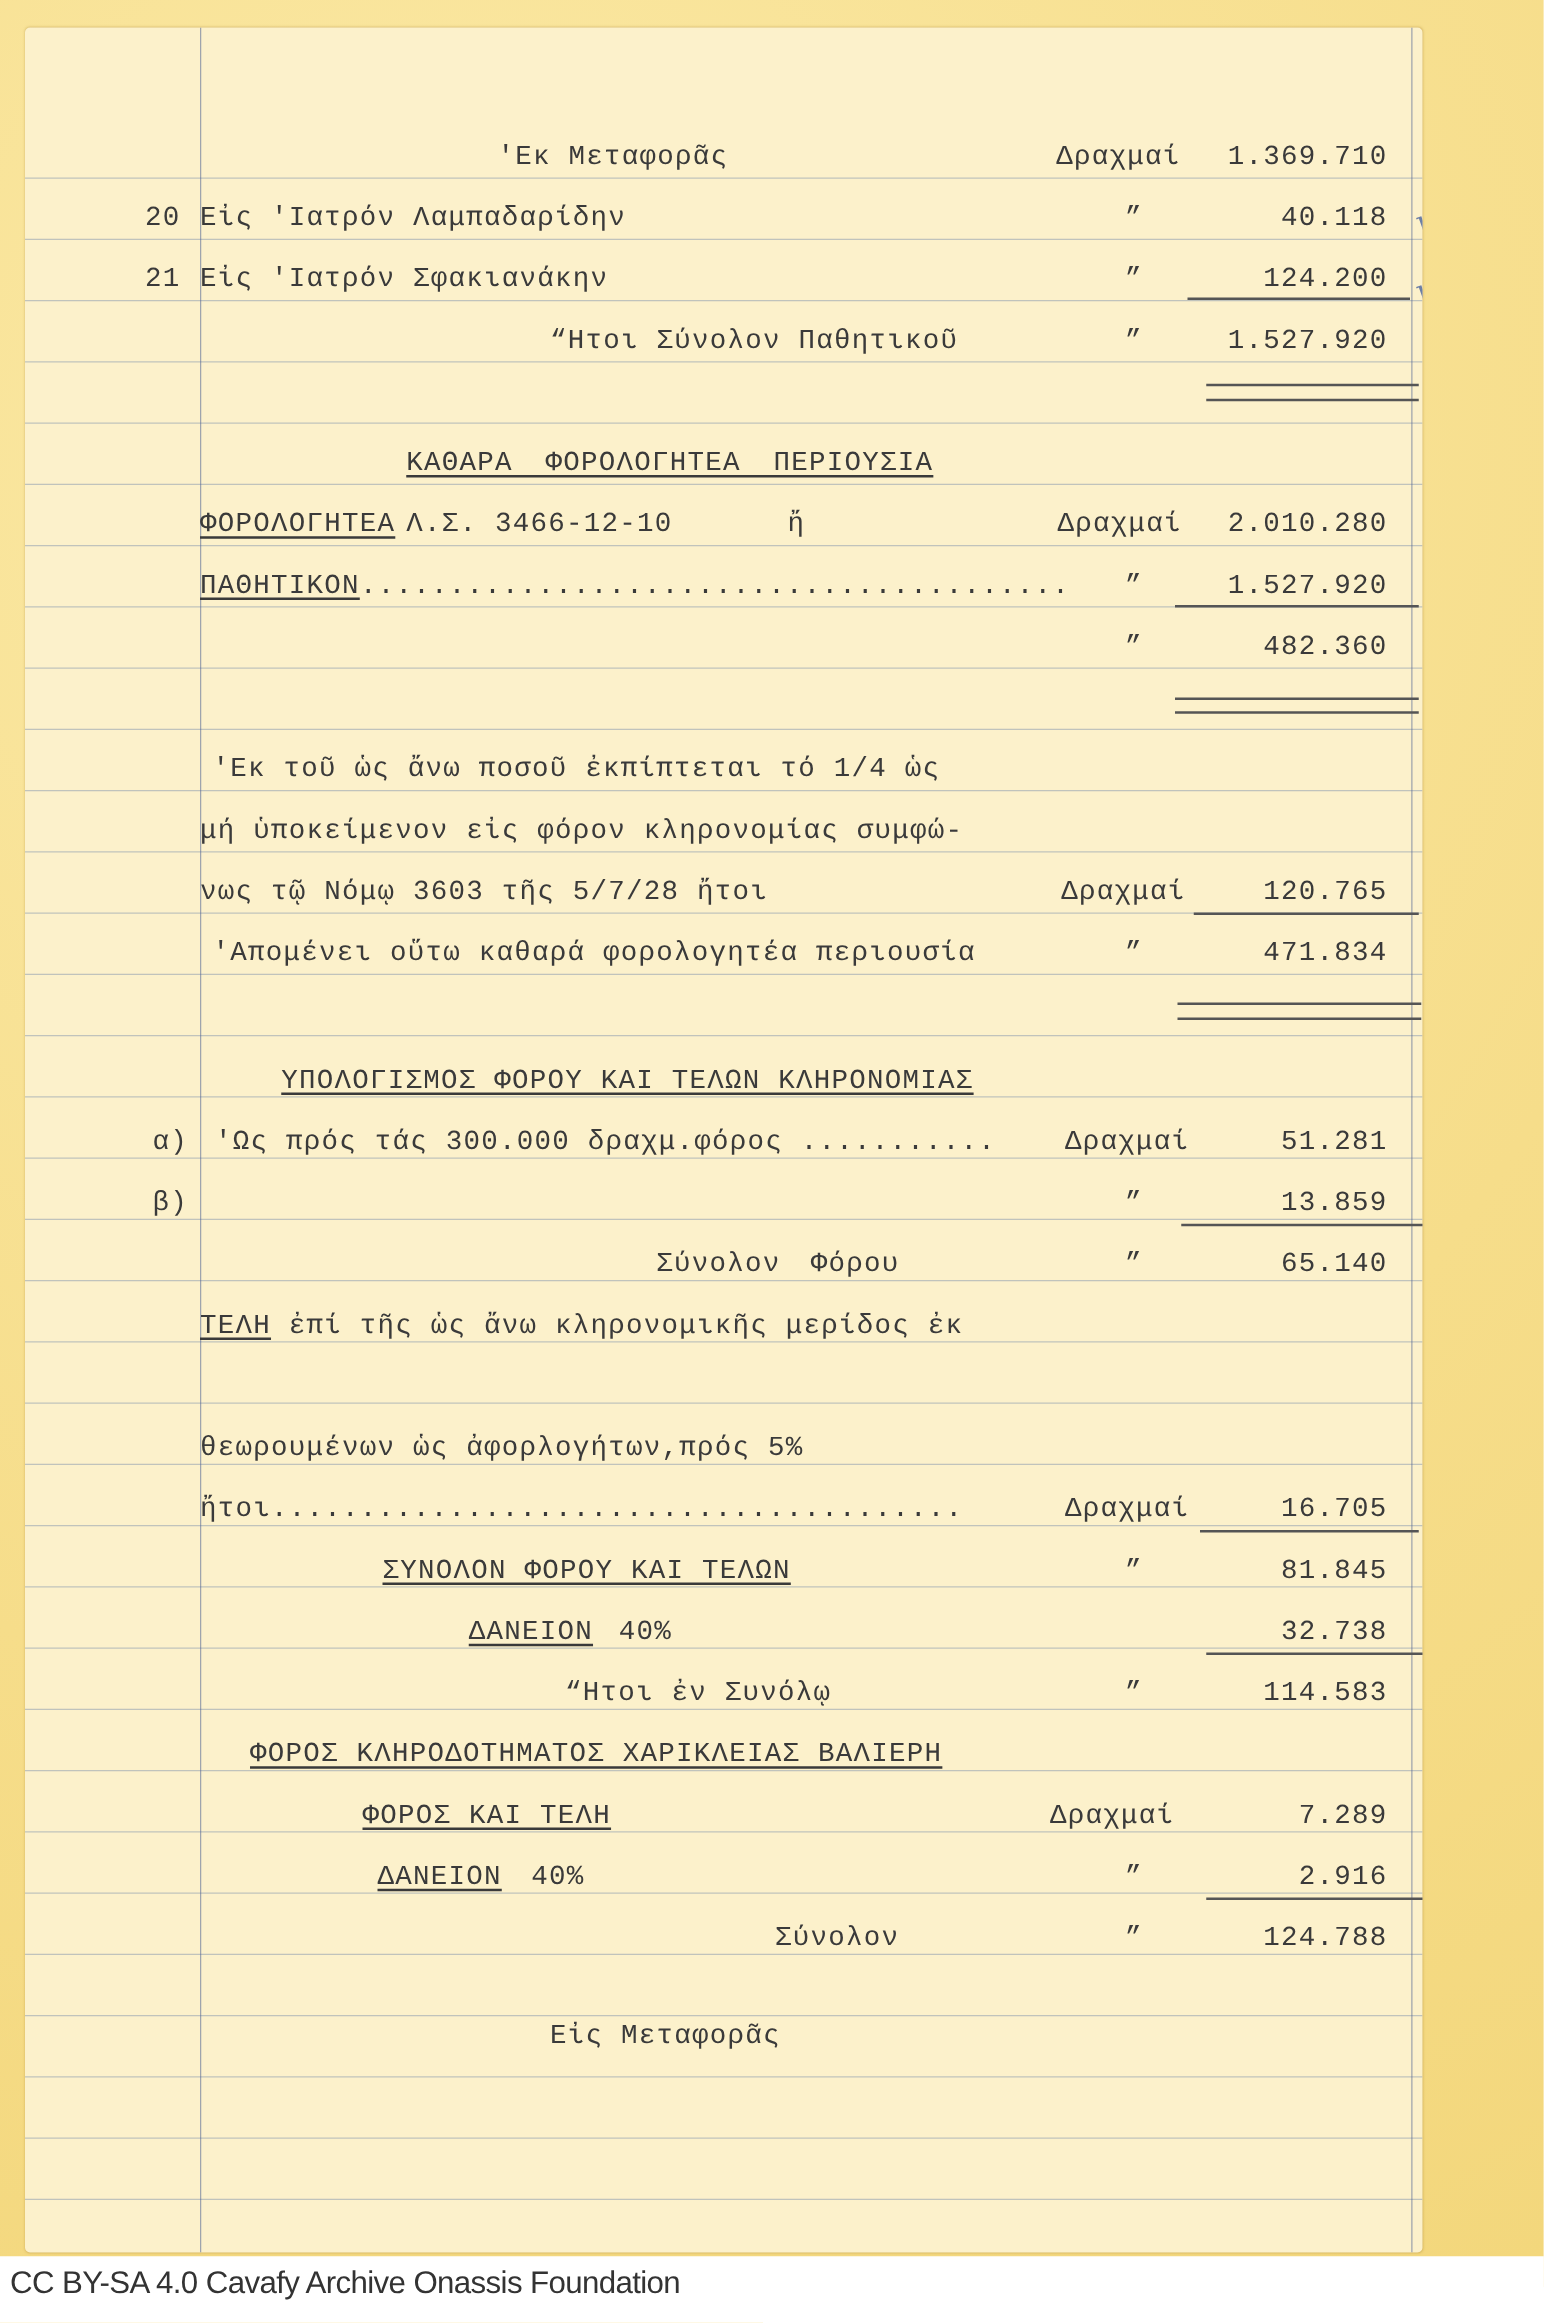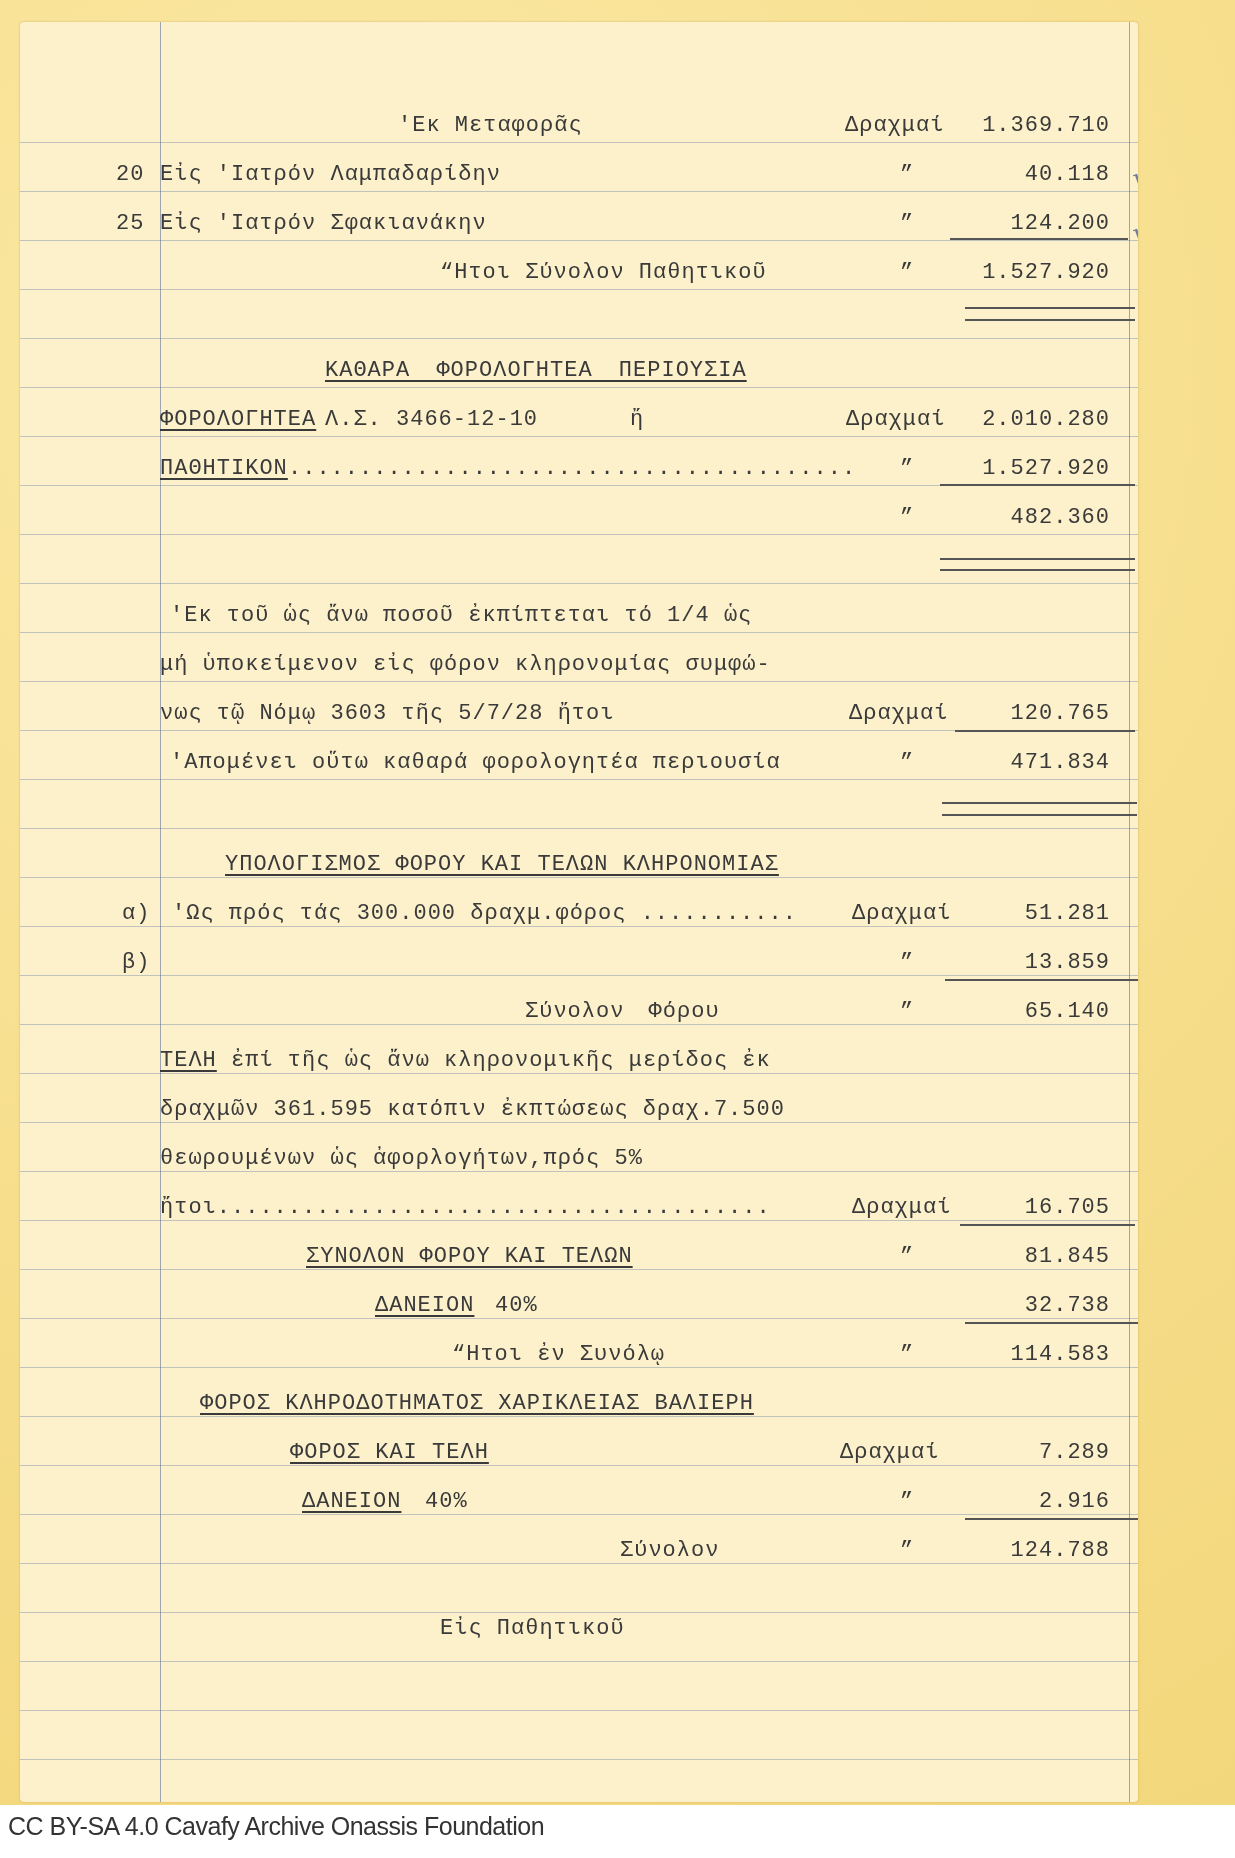--- a/index.html
+++ b/index.html
@@ -94,21 +94,21 @@
   </div>
 
   <div class="row" style="top:137px">
     <span style="left:96px">20</span>
     <span style="left:140px">Εἰς 'Ιατρόν Λαμπαδαρίδην</span>
     <span style="left:880px">”</span>
     <span class="amt">40.118</span>
     <span class="check" style="left:1112px;bottom:-6px">√</span>
   </div>
   <div class="row" style="top:186px">
-    <span style="left:96px">25</span>
+    <span style="left:96px">21</span>
     <span style="left:140px">Εἰς 'Ιατρόν Σφακιανάκην</span>
     <span style="left:880px">”</span>
     <span class="amt">124.200</span>
     <span class="check" style="left:1112px;bottom:-12px">√</span>
   </div>
   <div class="line-under" style="left:930px;width:178px;top:216px"></div>
 
   <div class="row" style="top:235px">
     <span style="left:420px">“Ητοι Σύνολον Παθητικοῦ</span>
     <span style="left:880px">”</span>
@@ -178,23 +178,20 @@
   <div class="line-under" style="left:925px;width:197px;top:957px"></div>
   <div class="row" style="top:974px">
     <span style="left:505px;word-spacing:10px">Σύνολον Φόρου</span>
     <span style="left:880px">”</span>
     <span class="amt">65.140</span>
   </div>
 
   <div class="row" style="top:1023px">
     <span style="left:140px"><span class="ul">ΤΕΛΗ</span><span> ἐπί τῆς ὡς ἄνω κληρονομικῆς μερίδος ἐκ</span></span>
   </div>
-  <div class="row" style="top:1072px">
-    <span style="left:140px">δραχμῶν 361.595 κατόπιν ἐκπτώσεως δραχ.7.500</span>
-  </div>
   <div class="row" style="top:1121px">
     <span style="left:140px">θεωρουμένων ὡς ἀφορλογήτων,πρός  5%</span>
   </div>
   <div class="row" style="top:1170px">
     <span style="left:140px">ἤτοι.......................................</span>
     <span style="left:832px">Δραχμαί</span>
     <span class="amt">16.705</span>
   </div>
   <div class="line-under" style="left:940px;width:175px;top:1202px"></div>
   <div class="row" style="top:1219px">
@@ -229,17 +226,17 @@
     <span class="amt">2.916</span>
   </div>
   <div class="line-under" style="left:945px;width:180px;top:1496px"></div>
   <div class="row" style="top:1513px">
     <span style="left:600px">Σύνολον</span>
     <span style="left:880px">”</span>
     <span class="amt">124.788</span>
   </div>
 
   <div class="row" style="top:1591px">
-    <span style="left:420px">Εἰς Παθητικοῦ</span>
+    <span style="left:420px">Εἰς Μεταφορᾶς</span>
   </div>
 </div>
 
 <div class="footer">CC BY-SA 4.0 Cavafy Archive Onassis Foundation</div>
 
 </body></html>

